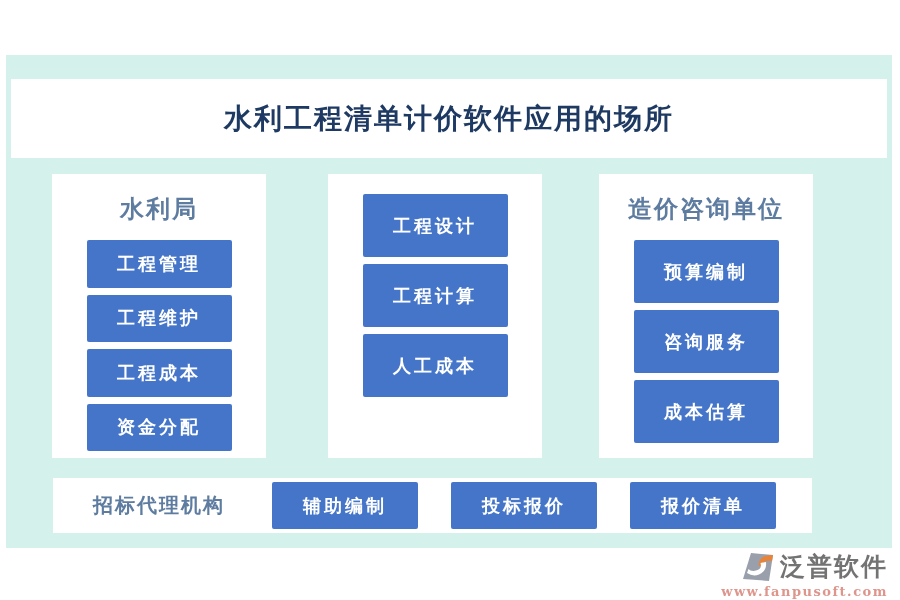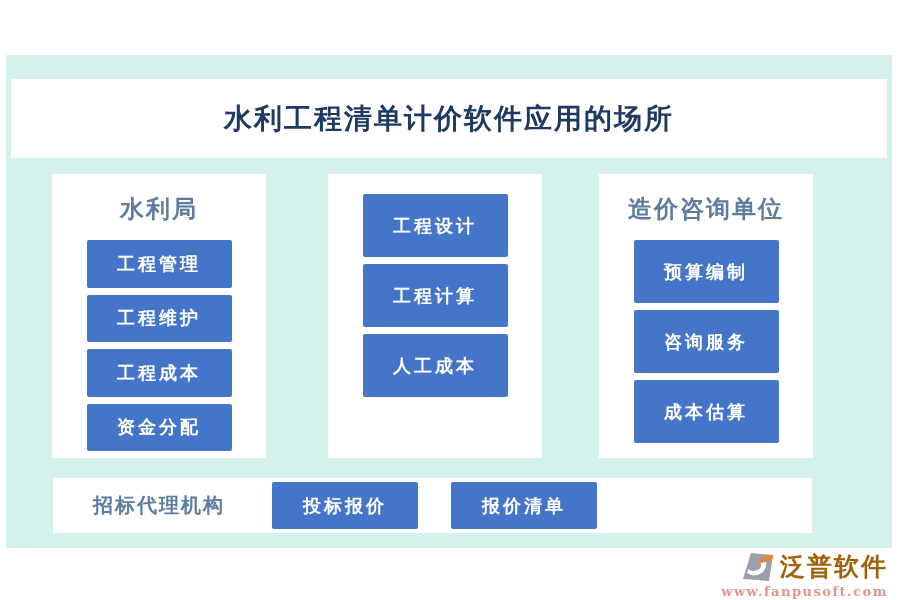--- a/index.html
+++ b/index.html
@@ -56,21 +56,21 @@
   }
   .bb-btn + .bb-btn { margin-left:33px; }
   .footer {
     position:absolute; right:12px; top:550px; text-align:right;
   }
   .brand-row {
     display:flex; align-items:center; justify-content:flex-end;
   }
   .brand-row svg { margin-right:4px; }
   .brand-name {
-    font-size:25px; font-weight:bold; color:#a16207; letter-spacing:2px;text-align:right;
+    font-size:25px; font-weight:bold; color:#737373; letter-spacing:2px;text-align:right;
   }
   .brand-url {
     margin-top:1px;
     font-size:13px; font-weight:bold; color:#dd958c; letter-spacing:1.5px;
     font-family:"DejaVu Serif","Liberation Serif",serif;
     cursor:pointer;
   }
 </style>
 </head>
 <body>
@@ -97,20 +97,21 @@
 
   <div class="col-card col-3">
     <div class="col-header">造价咨询单位</div>
     <div class="blue-btn">预算编制</div>
     <div class="blue-btn">咨询服务</div>
     <div class="blue-btn">成本估算</div>
   </div>
 
   <div class="bottom-bar">
     <div class="bottom-label">招标代理机构</div>
+    <div class="blue-btn bb-btn">辅助编制</div>
     <div class="blue-btn bb-btn">投标报价</div>
     <div class="blue-btn bb-btn">报价清单</div>
   </div>
 
 </div>
 
 <div class="footer">
   <div class="brand-row">
     <svg width="34" height="30" viewBox="0 0 34 30">
       <path d="M9 1 L31 3 L27 29 L1 27 Z" fill="#9aa0ab"></path>

